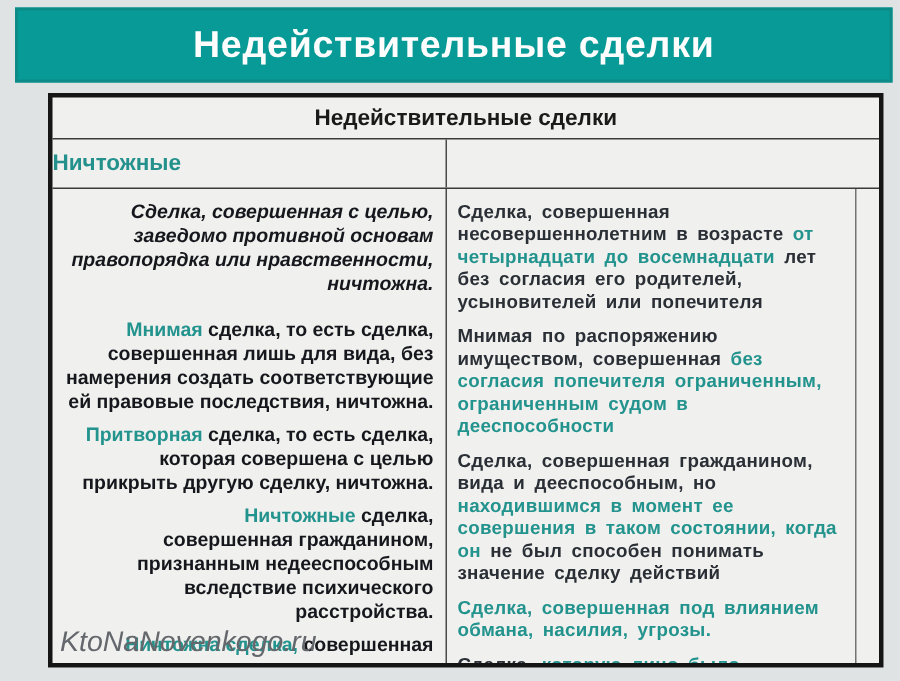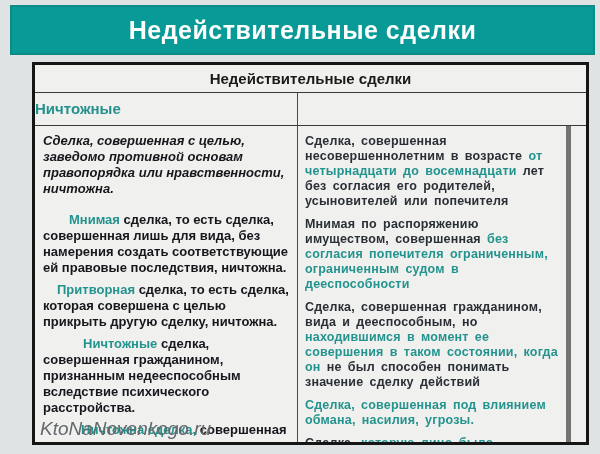--- a/index.html
+++ b/index.html
@@ -35,24 +35,24 @@
   }
   .col-h.left,.col-h.mid{border-right:1px solid #4a4a4a;}
   .t-body{
     flex:1;display:grid;grid-template-columns:263px 1fr 15px;min-height:0;
   }
   .cell{overflow:hidden;box-sizing:border-box;}
   .cell.left{
     border-right:1px solid #4a4a4a;padding:7px 8px 18px 8px;position:relative;
   }
   .cell.right{
-    border-right:5px solid #737373;padding:8px 6px 2px 7px;
+    border-right:1px solid #737373;padding:8px 6px 2px 7px;
   }
   .para{margin:0 0 6px 0;font-weight:bold;}
-  .cell.left .para{font-size:13px;line-height:16px;color:#15171c;}
+  .cell.left .para{font-size:13px;line-height:16px;color:#15171c;text-align:right;}
   .cell.right .para{
     font-size:12.5px;line-height:15px;color:#2a2f36;
     word-spacing:2.5px;letter-spacing:.2px;margin-bottom:8px;
   }
   .para.italic{font-style:italic;}
   .para.gap{margin-bottom:15px;}
   .hl{color:#23938e;}
   .watermark{
     position:absolute;bottom:2px;left:5px;
     font-family:Liberation Sans, sans-serif;font-style:italic;

